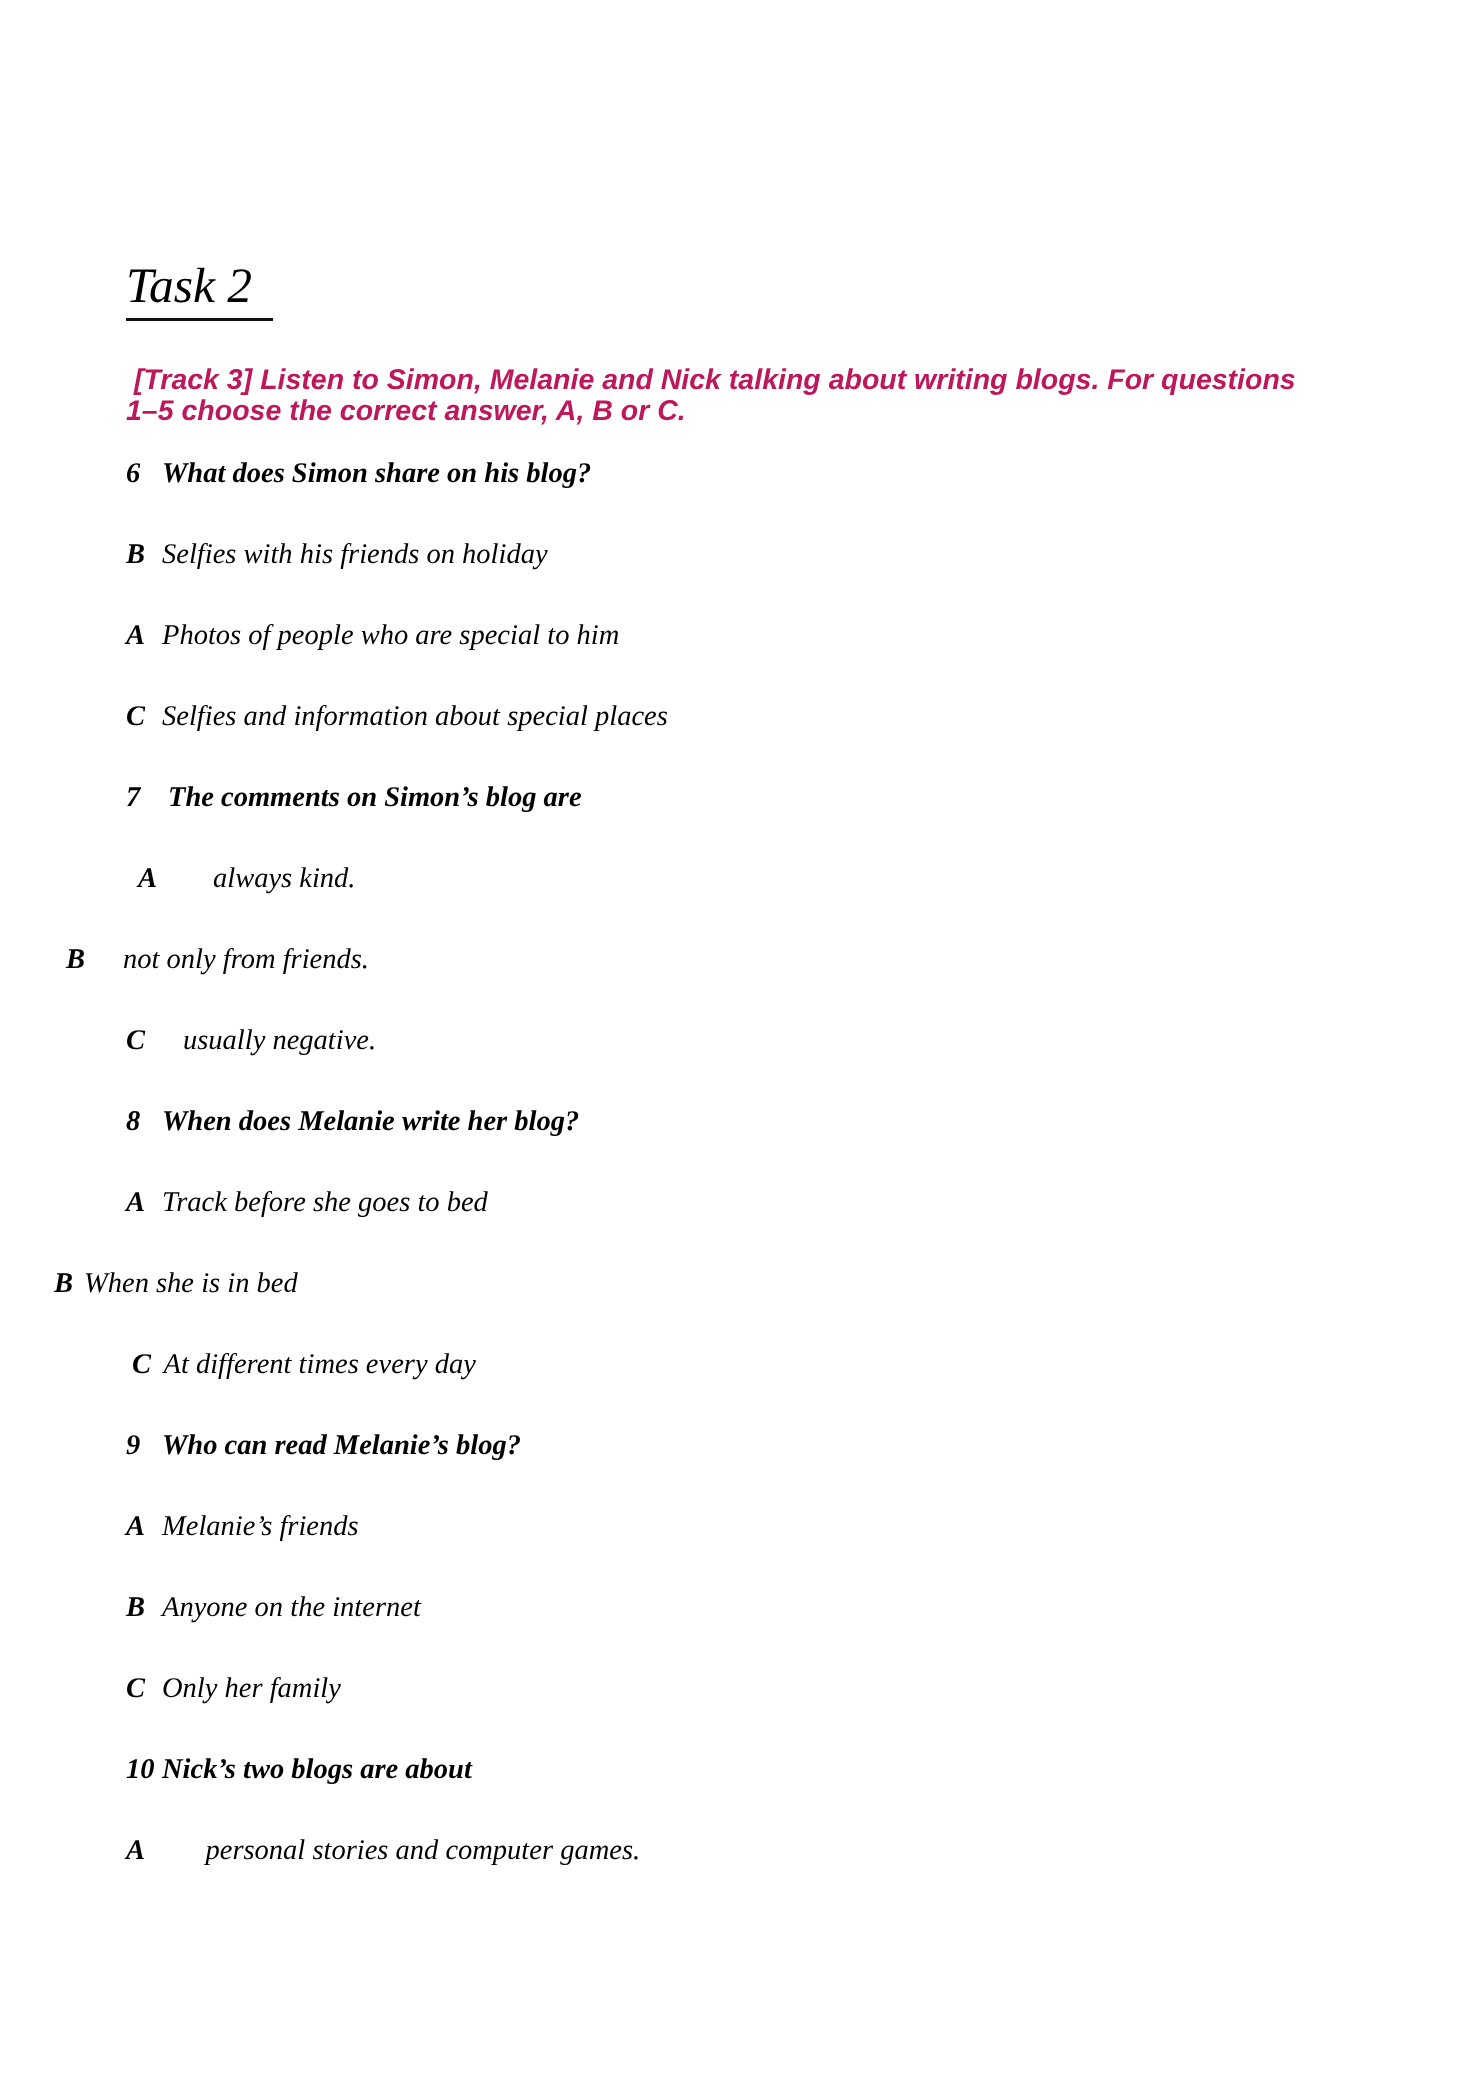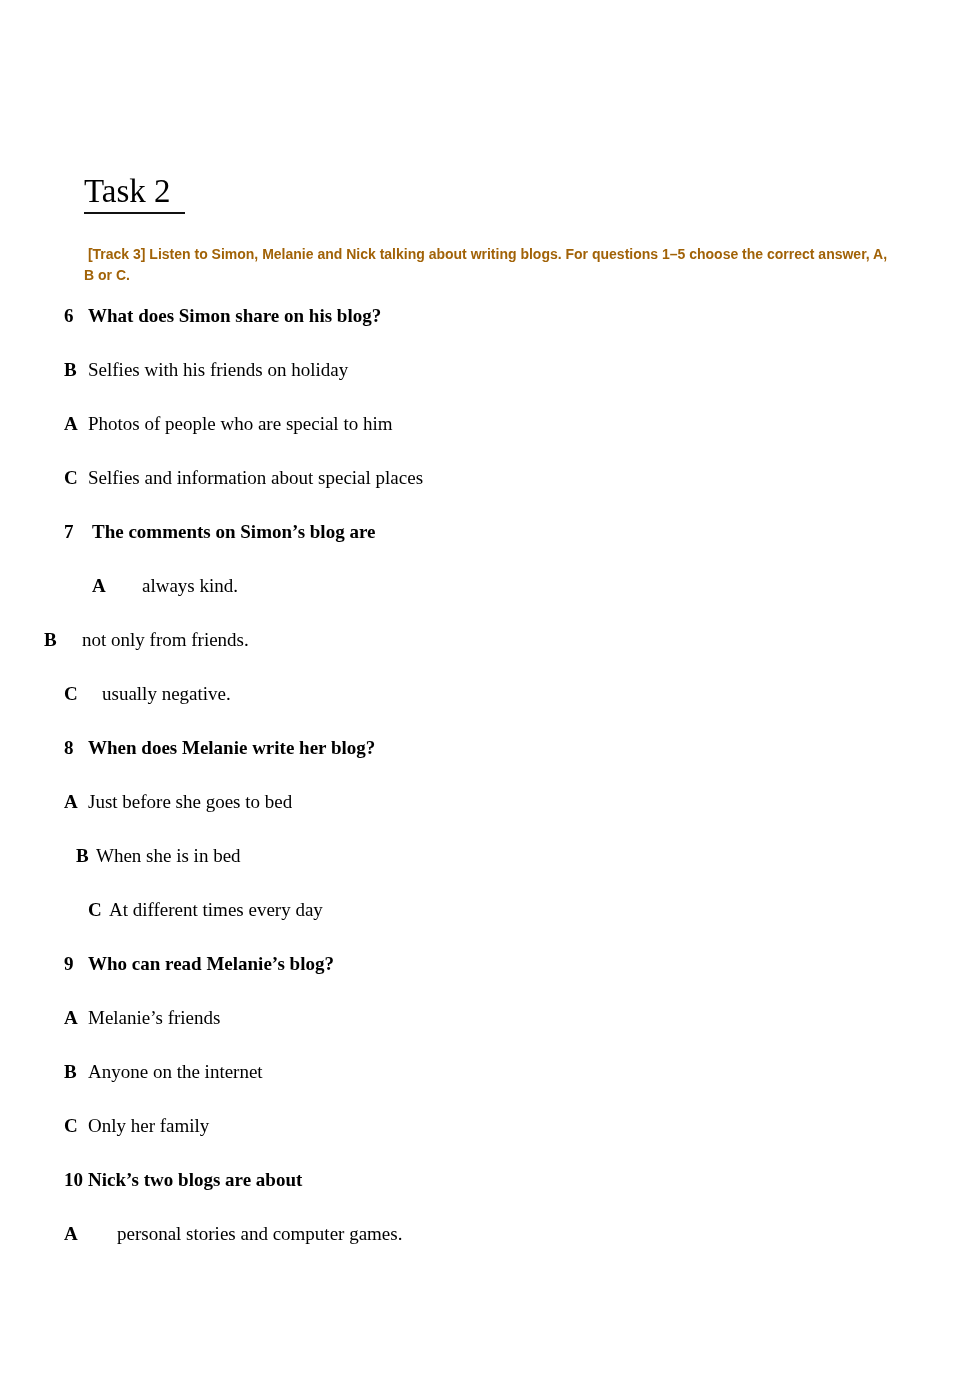--- a/index.html
+++ b/index.html
@@ -9,64 +9,65 @@
   }
   .page {
     position: relative;
     width: 978px;
     height: 1383px;
     margin: 0 auto;
     background: #ffffff;
     color: #000000;
     font-family: "Liberation Serif", "DejaVu Serif", serif;
     overflow: hidden;
+    font-style: italic;
   }
   .title {
     margin: 172px 0 0 84px;
     font-size: 33px;
     font-weight: 400;
     line-height: 38px;
   }
   .title-text {
     display: inline-block;
     padding: 0 14px 2px 0;
     border-bottom: 2px solid #111111;
   }
   .instructions {
     margin: 30px 0 0 84px;
     max-width: 806px;
     font-family: "Liberation Sans", "DejaVu Sans", sans-serif;
     font-weight: 700;
-    font-size: 14px;
+    font-size: 19px;
     line-height: 20.5px;
     white-space: pre-wrap;
-    color: #a16207;
+    color: #be185d;
   }
   .questions {
     margin-top: 18px;
   }
   .line {
     margin: 0 0 28px 0;
-    padding-left: 64px;
+    padding-left: 84px;
     font-size: 19px;
     line-height: 26px;
     white-space: nowrap;
   }
   .line .lead {
     display: inline-block;
     font-weight: 700;
     min-width: 24px;
   }
   .q-heading { font-weight: 700; }
   
   .i-q7h  .lead { min-width: 28px; }
   .i-q7a  { padding-left: 92px; } .i-q7a .lead { min-width: 50px; }
   .i-q7b  { padding-left: 44px; } .i-q7b .lead { min-width: 38px; }
   .i-q7c  { } .i-q7c .lead { min-width: 38px; }
-  .i-q8b  { padding-left: 76px; margin-top: 25px; } .i-q8b .lead { min-width: 20px; }
+  .i-q8b  { padding-left: 36px; margin-top: 25px; } .i-q8b .lead { min-width: 20px; }
   .i-q8c  { padding-left: 88px; } .i-q8c .lead { min-width: 21px; }
   .i-q10a { } .i-q10a .lead { min-width: 53px; }
 </style>
 </head>
 <body>
 
 <div class="page">
 
   <h1 class="title"><span class="title-text">Task 2</span></h1>
 
@@ -83,21 +84,21 @@
 
     <section>
       <p class="line q-heading i-q7h"><span class="lead">7</span><span>The comments on Simon’s blog are</span></p>
       <p class="line i-q7a"><span class="lead">A</span><span>always kind.</span></p>
       <p class="line i-q7b"><span class="lead">B</span><span>not only from friends.</span></p>
       <p class="line i-q7c"><span class="lead">C</span><span>usually negative.</span></p>
     </section>
 
     <section>
       <p class="line q-heading"><span class="lead">8</span><span>When does Melanie write her blog?</span></p>
-      <p class="line"><span class="lead">A</span><span>Just before she goes to bed</span></p>
+      <p class="line"><span class="lead">A</span><span>Track before she goes to bed</span></p>
       <p class="line i-q8b"><span class="lead">B</span><span>When she is in bed</span></p>
       <p class="line i-q8c"><span class="lead">C</span><span>At different times every day</span></p>
     </section>
 
     <section>
       <p class="line q-heading"><span class="lead">9</span><span>Who can read Melanie’s blog?</span></p>
       <p class="line"><span class="lead">A</span><span>Melanie’s friends</span></p>
       <p class="line"><span class="lead">B</span><span>Anyone on the internet</span></p>
       <p class="line"><span class="lead">C</span><span>Only her family</span></p>
     </section>

